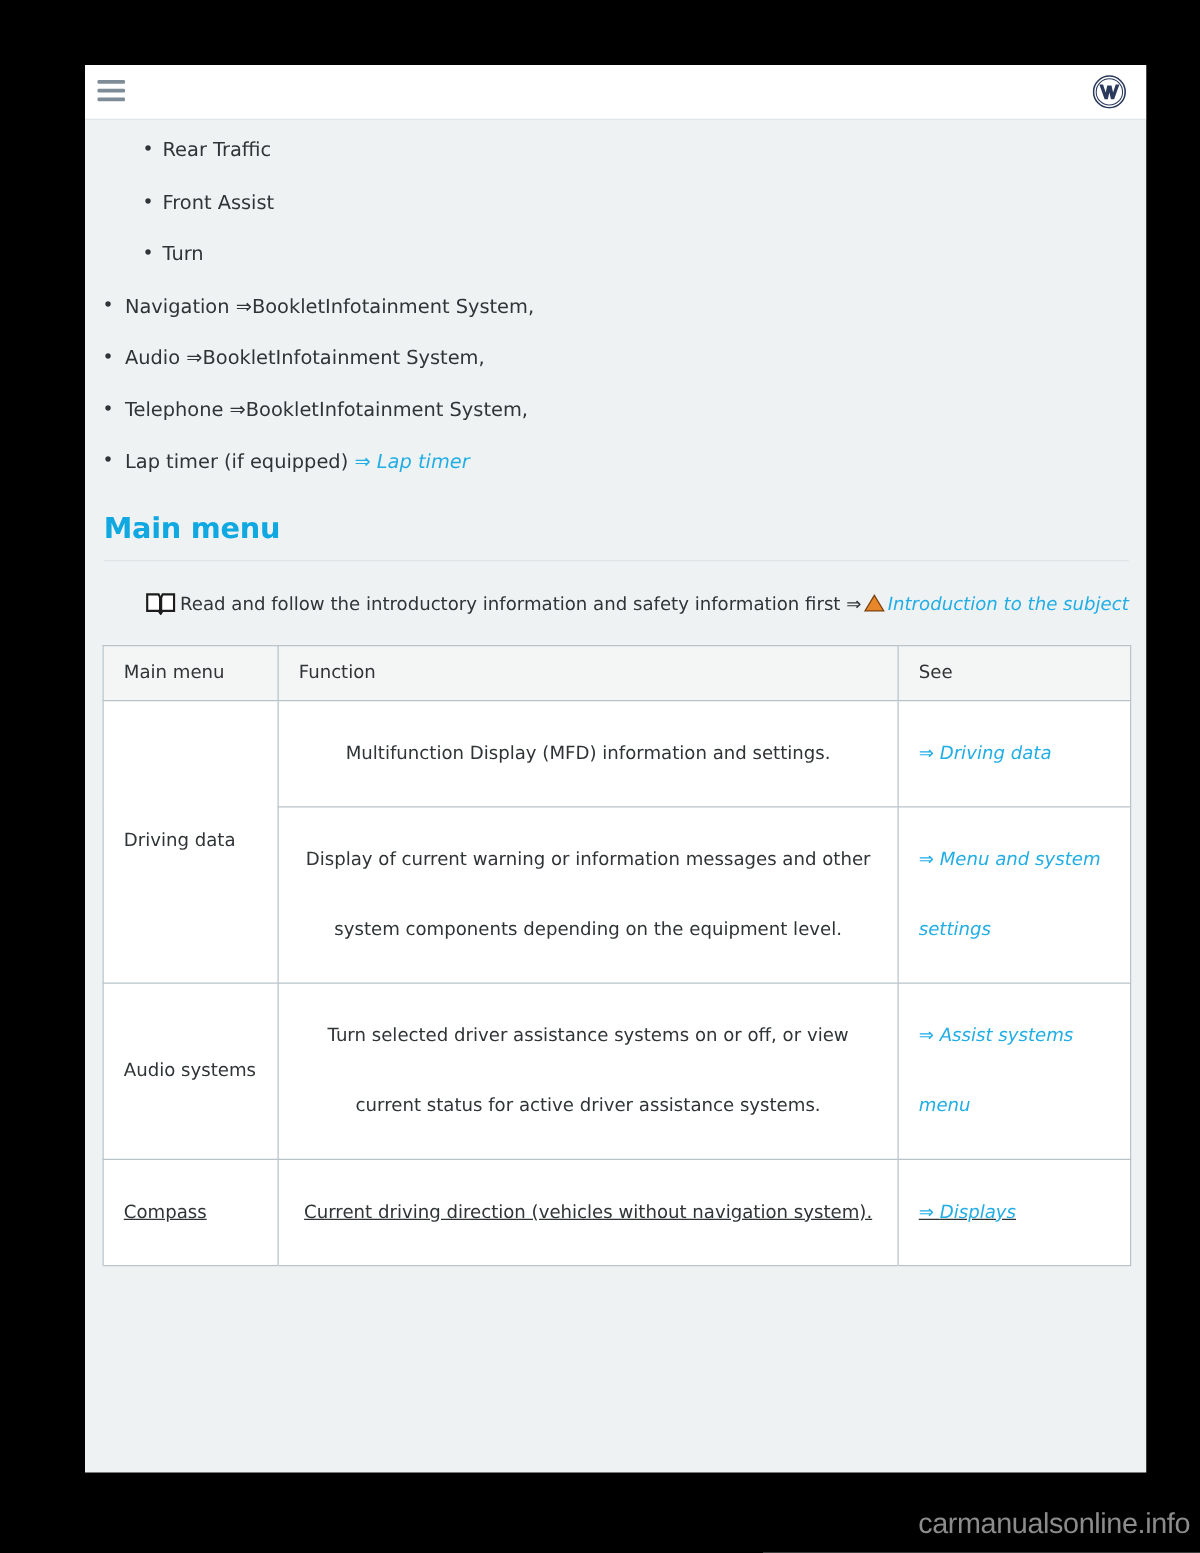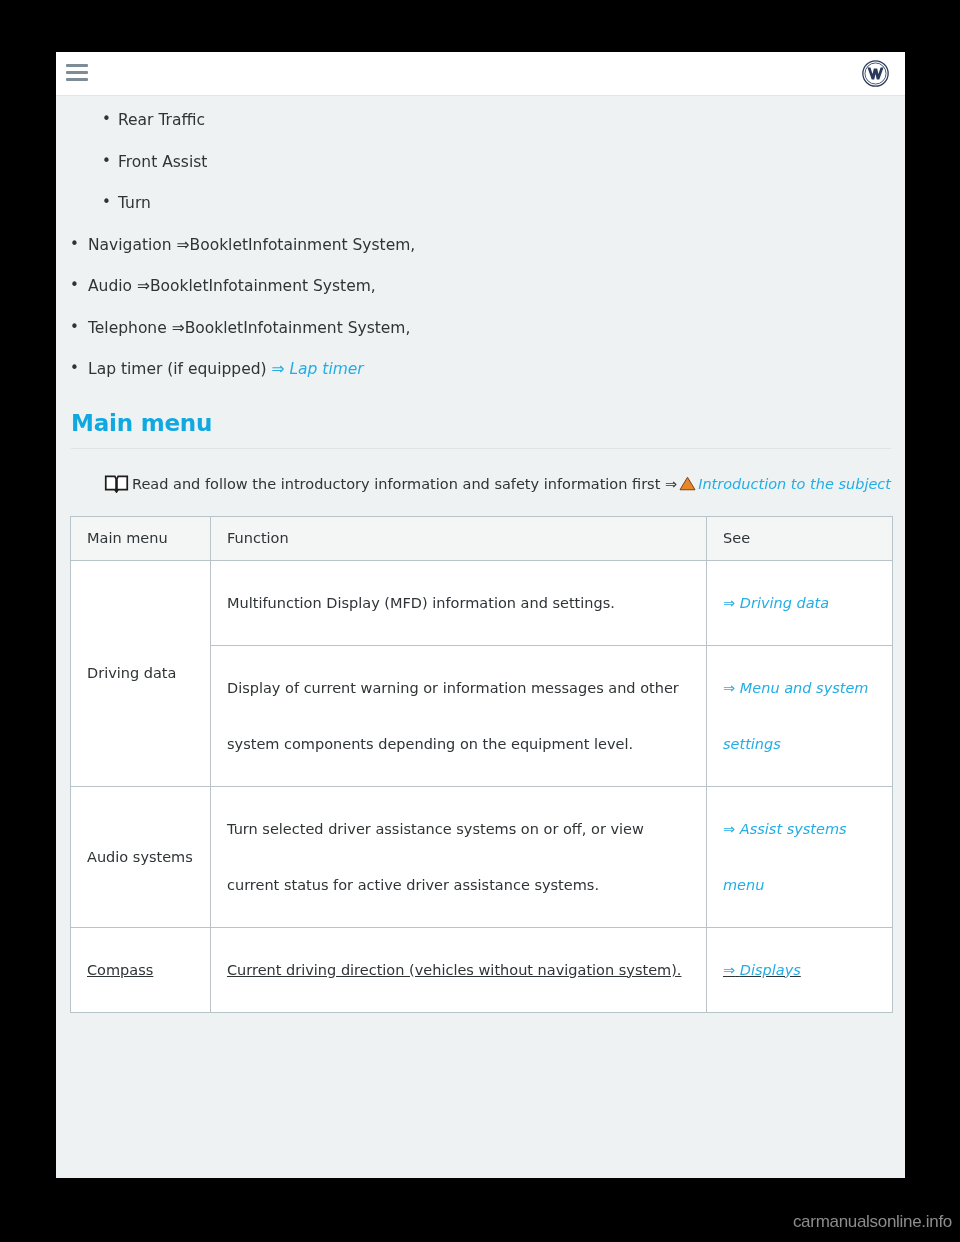--- a/index.html
+++ b/index.html
@@ -8,21 +8,21 @@
     width: 960px;
     height: 1242px;
     background: #000000;
     font-family: "DejaVu Sans", sans-serif;
     overflow: hidden;
   }
 
   
   #page {
     position: absolute;
-    left: 56px;
+    left: 68px;
     top: 52px;
     width: 849px;
     height: 1126px;
     background: #eff2f3;
     overflow: hidden;
   }
 
   
   #topbar {
     position: relative;
@@ -146,32 +146,32 @@
     vertical-align: middle;
     color: #2f3436;
     font-weight: normal;
     padding: 0 16px;
   }
   table#mm thead th {
     background: #f4f6f6;
     height: 44px;
     padding: 0 16px;
   }
-  table#mm td.fn { line-height: 56px; padding: 14px 16px; }
+  table#mm td.fn { line-height: 56px; padding: 14px 16px; text-align: center; }
   table#mm td.see { line-height: 56px; padding: 14px 16px; }
   table#mm td.lbl { padding: 0 16px; }
   .no-bottom-border { border-bottom: none !important; text-decoration: underline; }
 
   
   #watermark {
     position: absolute;
     right: 8px;
     bottom: 10px;
     font-family: "Liberation Sans", sans-serif;
-    font-size: 17px;
+    font-size: 23px;
     color: #8c8c8c;
     letter-spacing: -0.3px;
   }
 </style>
 </head>
 <body>
 
 <div id="page">
 
   <div id="topbar">

